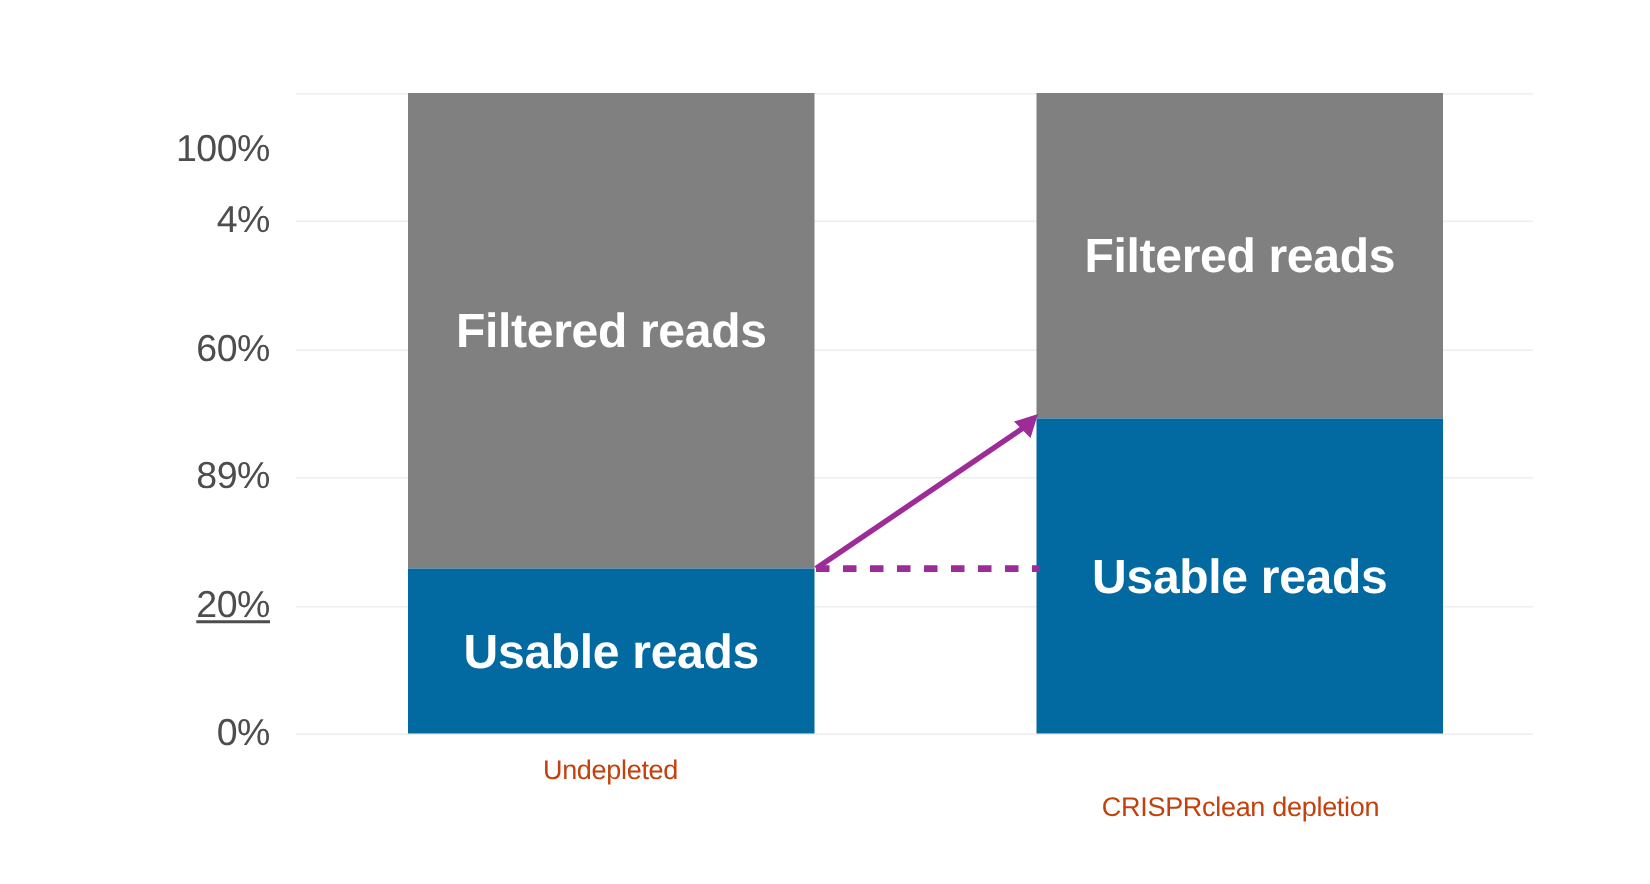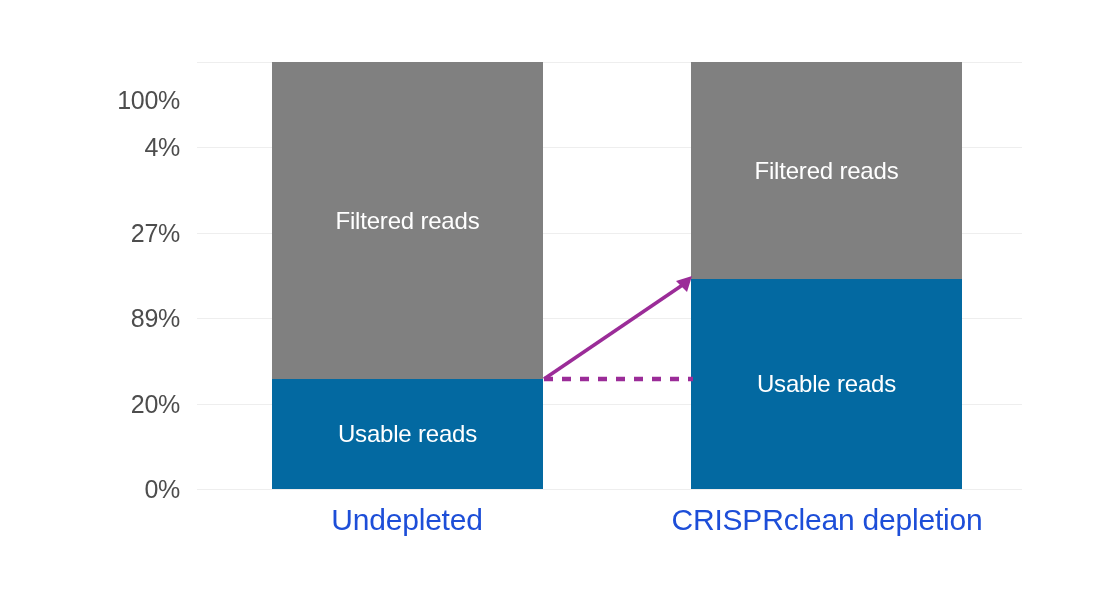--- a/index.html
+++ b/index.html
@@ -66,40 +66,40 @@
     width: 100%;
     box-sizing: border-box;
     display: flex;
     align-items: center;
     justify-content: center;
   }
   .seg-top { background: #808080; }
   .seg-bottom { background: #0369a1; bottom: 0; }
 
   .seg-label {
-    font-size: 24px;
-    font-weight: normal;
+    font-size: 32px;
+    font-weight: bold;
     color: #ffffff;
     letter-spacing: -0.2px;
     white-space: nowrap;
   }
 
   
   .x-tick-label {
     position: absolute;
     top: 503px;
     width: 380px;
     text-align: center;
-    font-size: 30px;
-    color: #1d4ed8;
+    font-size: 18px;
+    color: #c2410c;
     letter-spacing: -0.2px;
     white-space: nowrap;
   }
   .x0 { left: 217px; }   
-  .x1 { left: 637px; }   
+  .x1 { left: 637px; margin-top: 25px; }   
 
   
   .annotation-layer {
     position: absolute;
     left: 0;
     top: 0;
     width: 1100px;
     height: 589px;
     pointer-events: none;
   }
@@ -131,23 +131,23 @@
         <span class="seg-label">Filtered reads</span>
       </div>
       <div class="seg seg-bottom" style="height:210px;">
         <span class="seg-label">Usable reads</span>
       </div>
     </div>
   </div>
 
   <div class="y-tick-label" style="top:68px;margin-top:32px;">100%</div>
   <div class="y-tick-label" style="top:147px;">4%</div>
-  <div class="y-tick-label" style="top:233px;">27%</div>
+  <div class="y-tick-label" style="top:233px;">60%</div>
   <div class="y-tick-label" style="top:318px;">89%</div>
-  <div class="y-tick-label" style="top:404px;">20%</div>
+  <div class="y-tick-label" style="top:404px;text-decoration:underline;">20%</div>
   <div class="y-tick-label" style="top:489px;">0%</div>
 
   <div class="x-tick-label x0">Undepleted</div>
   <div class="x-tick-label x1">CRISPRclean depletion</div>
 
   <svg class="annotation-layer" width="1100" height="589" viewBox="0 0 1100 589" xmlns="http://www.w3.org/2000/svg">
 
     <line x1="544" y1="379" x2="693" y2="379" stroke="#9b2c98" stroke-width="4.5" stroke-dasharray="9 9" stroke-linecap="butt"></line>
 
     <line x1="544" y1="379" x2="684" y2="284" stroke="#9b2c98" stroke-width="3.6" stroke-linecap="butt"></line>

